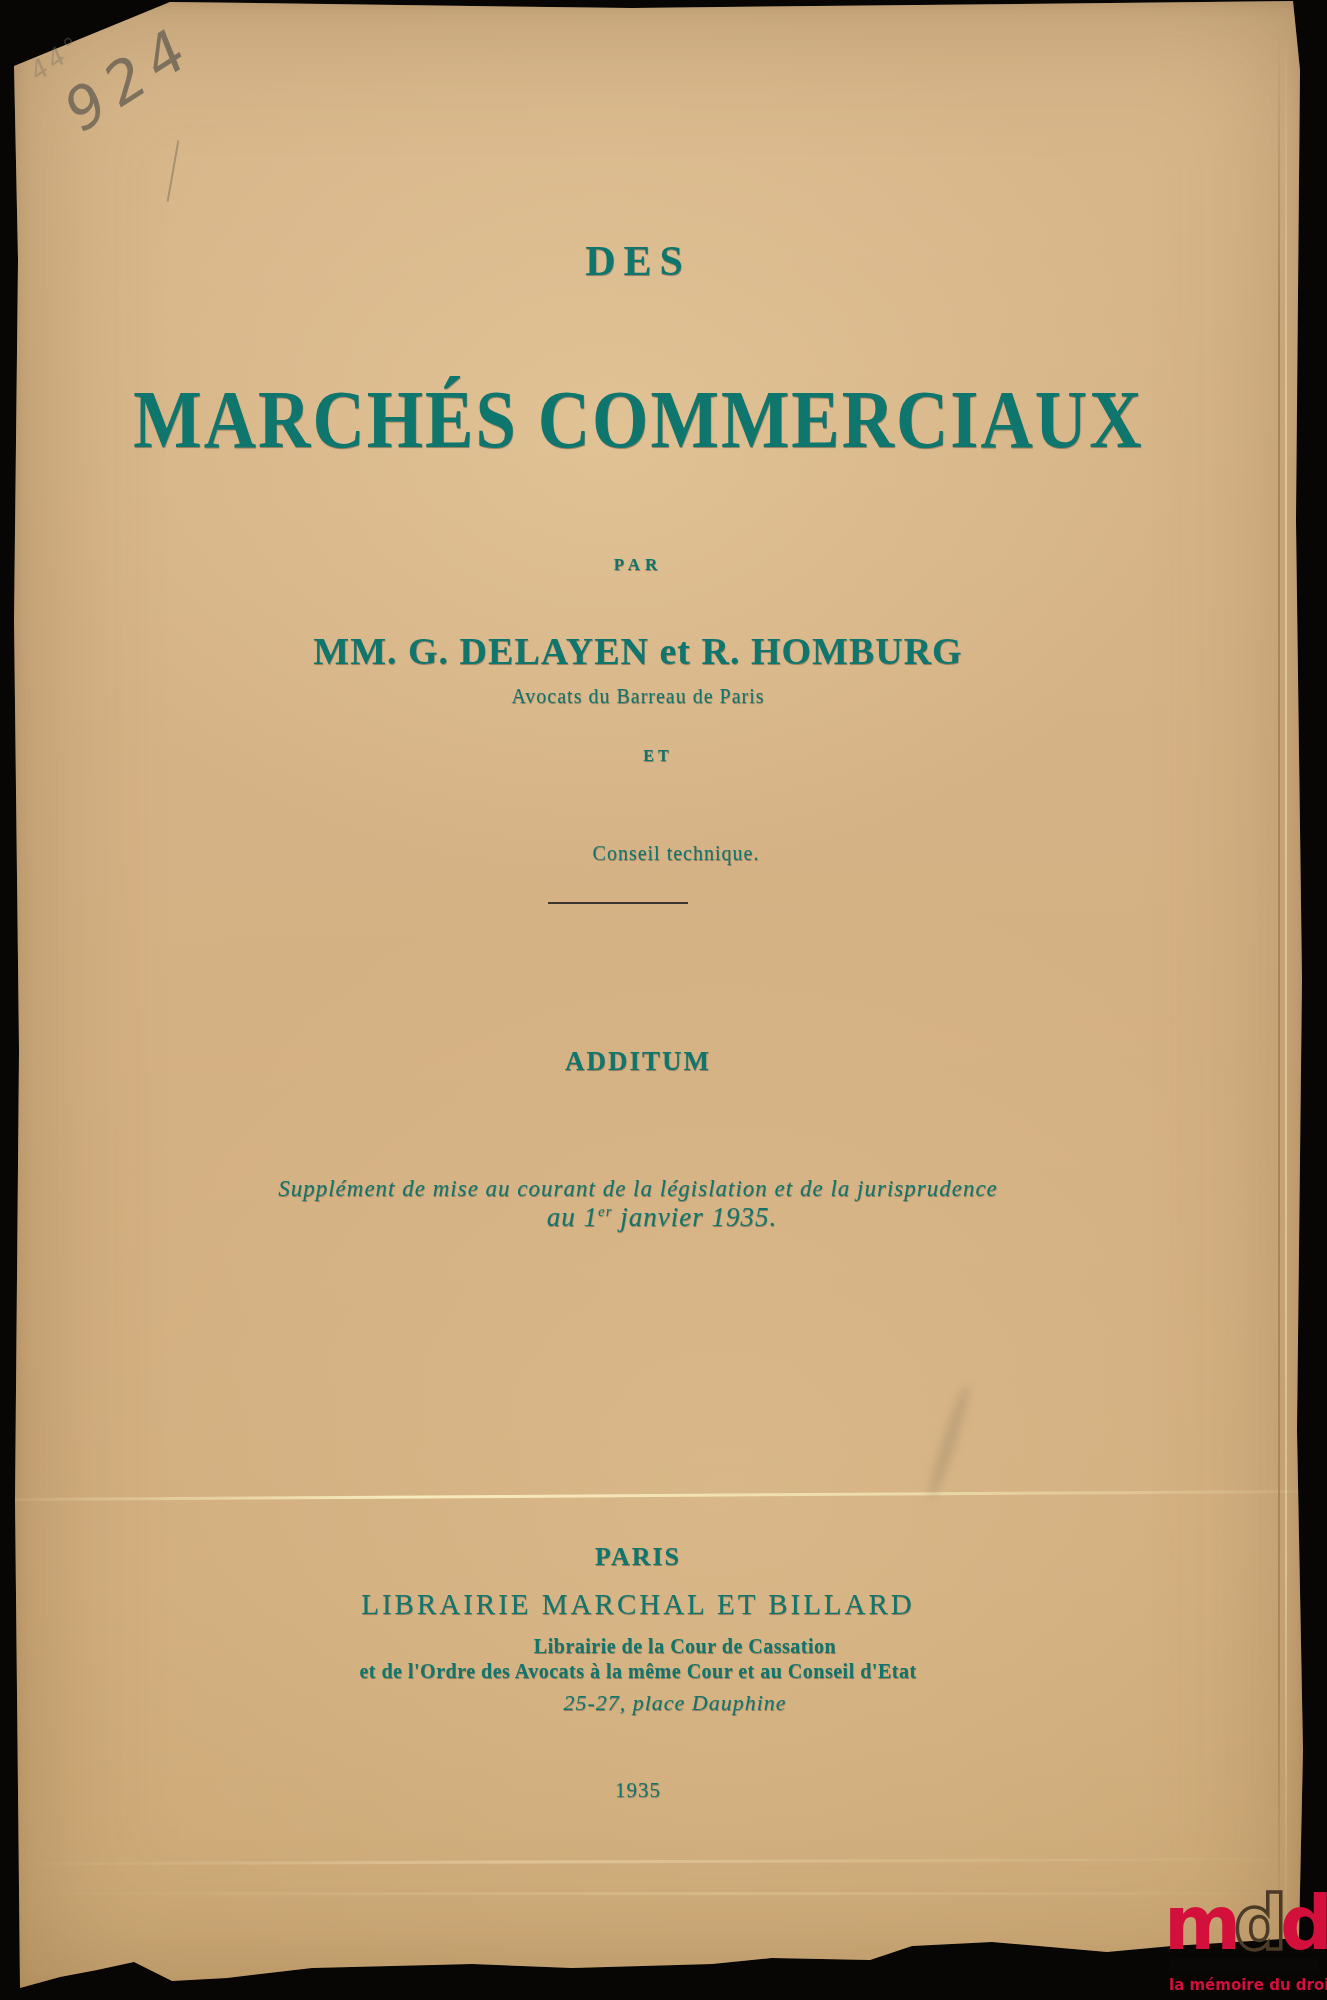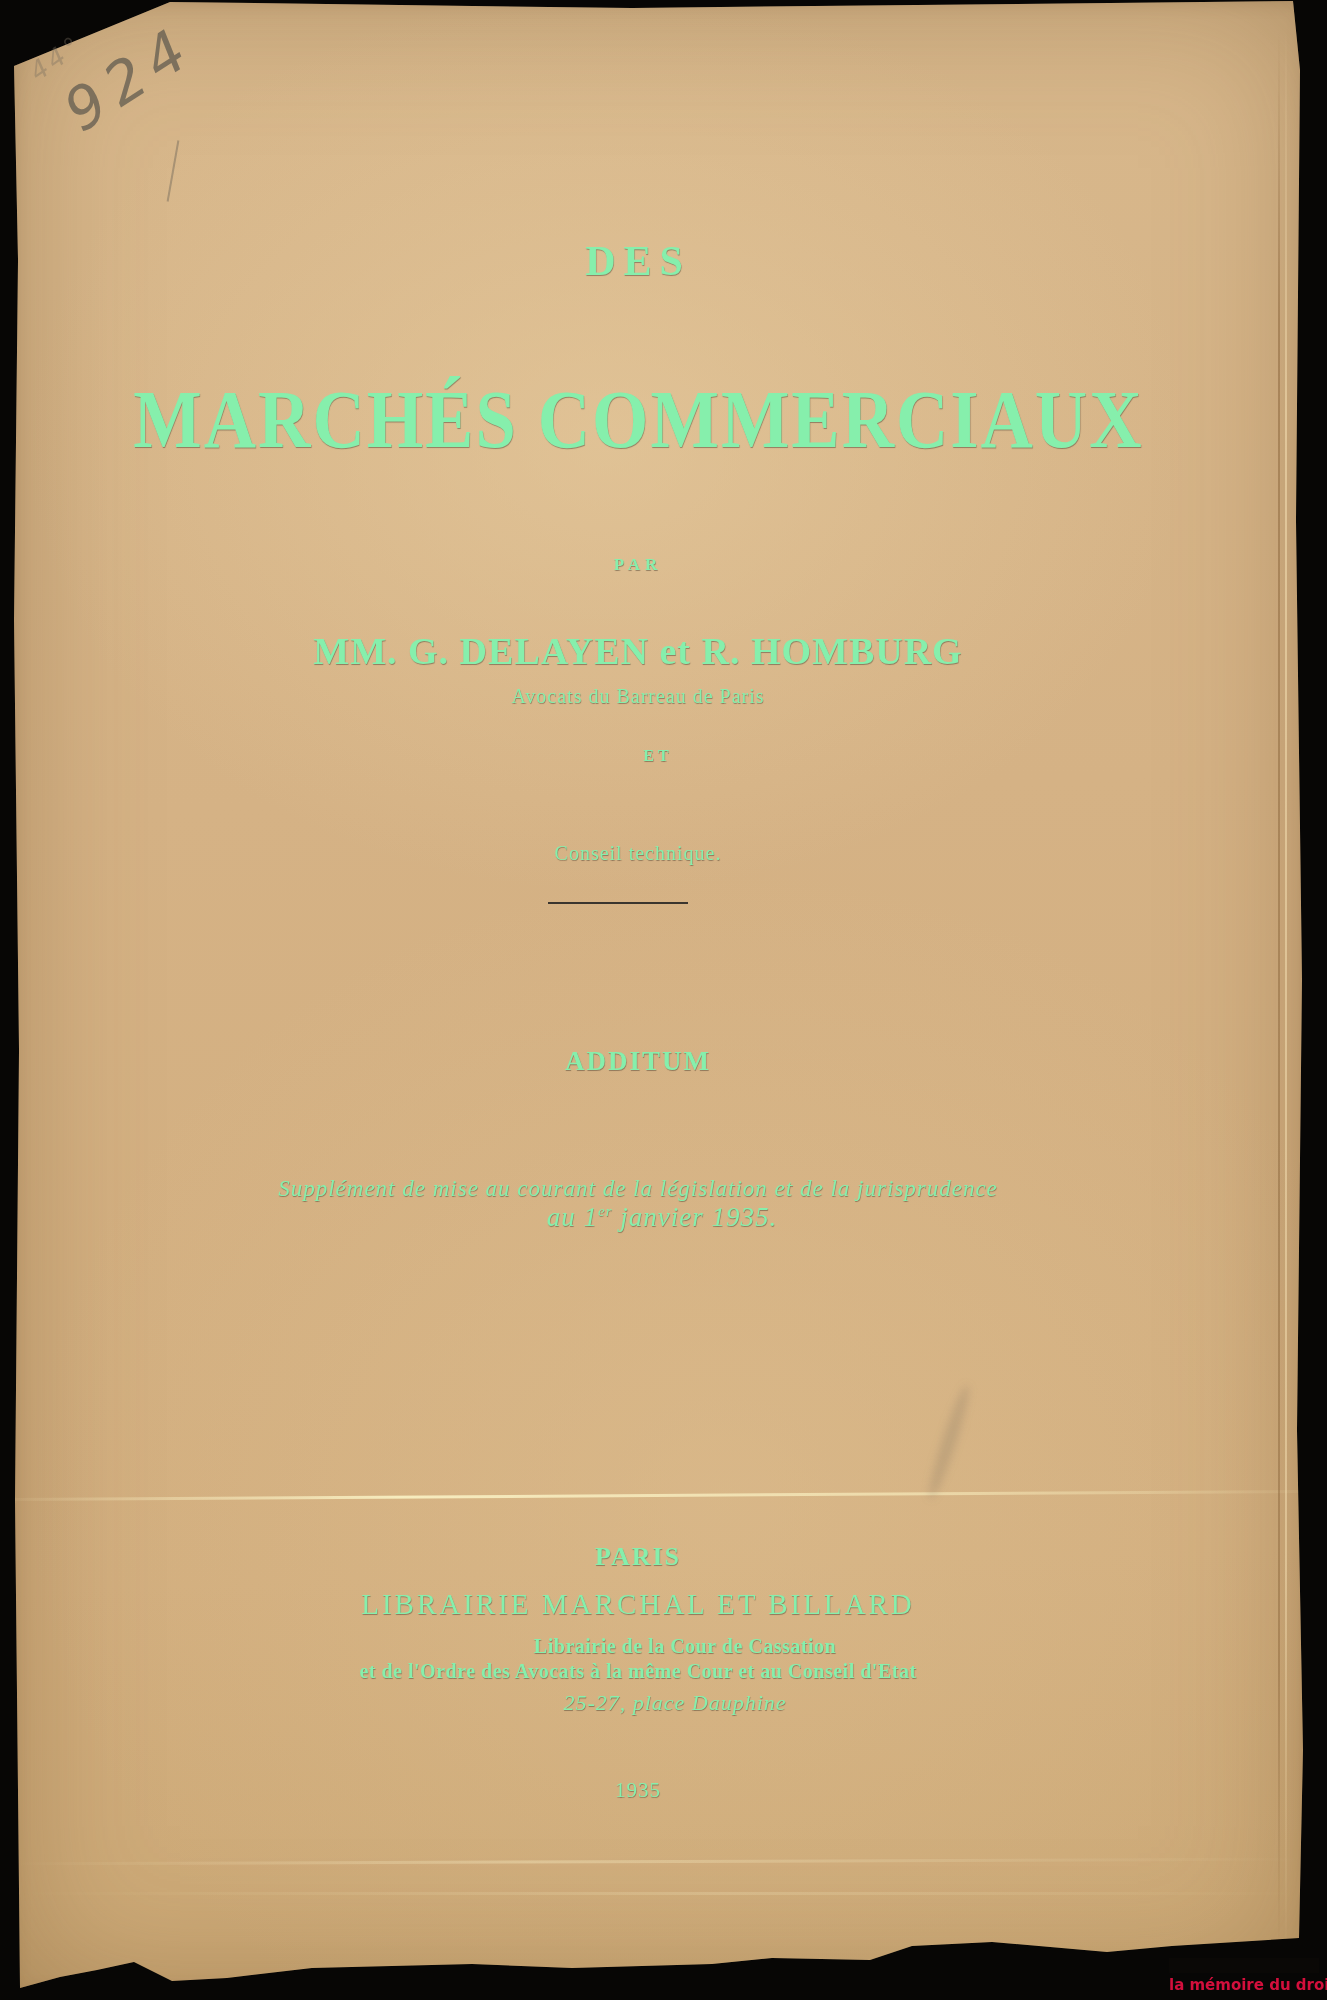--- a/index.html
+++ b/index.html
@@ -37,35 +37,35 @@
     background:linear-gradient(90deg, rgba(255,248,205,.0), rgba(255,250,210,.7) 40%, rgba(255,248,205,.0));}
   .crease.c3{top:1892px;opacity:.3;
     background:linear-gradient(90deg, rgba(255,248,205,.0), rgba(255,250,210,.6) 55%, rgba(255,248,205,.0));}
   .edge-line{position:absolute;top:30px;bottom:40px;width:2px;pointer-events:none;}
   .edge-line.dark{left:1266px;background:linear-gradient(rgba(120,82,40,.0), rgba(120,82,40,.4) 15%, rgba(120,82,40,.35) 85%, rgba(120,82,40,0));}
   .edge-line.light{left:1273px;background:linear-gradient(rgba(245,225,180,0), rgba(245,225,180,.55) 20%, rgba(245,225,180,.5) 80%, rgba(245,225,180,0));}
   .smudge{position:absolute;left:930px;top:1382px;width:14px;height:120px;border-radius:50%;
     background:rgba(90,85,80,.18);filter:blur(4px);transform:rotate(18deg);}
 
   
-  .text-layer{position:absolute;left:0;top:0;width:1276px;height:2000px;color:#86efac;}
+  .text-layer{position:absolute;left:0;top:0;width:1276px;height:2000px;color:#0f766e;}
   .line{position:absolute;left:0;width:100%;text-align:center;line-height:1;
     text-shadow:.5px .5px .7px rgba(62,52,40,.45);}
   .series-word{top:240px;font-size:42px;font-weight:bold;letter-spacing:8px;}
   .main-title{top:378px;font-size:74px;font-weight:bold;letter-spacing:2px;white-space:nowrap;}
   .main-title .stretch{display:inline-block;transform:scale(.98,1.12);transform-origin:center top;}
   .byline-label{top:556px;font-size:17px;font-weight:bold;letter-spacing:5px;}
   .authors-line{top:632px;font-size:38px;font-weight:bold;letter-spacing:1px;white-space:nowrap;}
   .authors-role{top:686px;font-size:20px;letter-spacing:1px;}
   .conjunction{top:748px;font-size:16px;font-weight:bold;letter-spacing:4px;margin-left:20px;}
   .second-author{top:795px;font-weight:bold;white-space:nowrap;}
   .second-author .cap{font-size:40px;letter-spacing:6px;}
   .second-author .smallcaps{font-size:28px;letter-spacing:7px;}
   .second-author .surname{font-size:42px;letter-spacing:4px;margin-left:10px;}
-  .second-author-role{top:843px;font-size:20px;letter-spacing:1px;}
+  .second-author-role{top:843px;font-size:20px;letter-spacing:1px;padding-left:38px;}
   .divider{position:absolute;top:902px;left:0;right:40px;margin:0 auto;width:140px;height:2px;background:#3a352e;}
   .section-heading{top:1048px;font-size:27px;font-weight:bold;letter-spacing:2px;}
   .supp1{top:1158px;font-size:23px;font-style:italic;letter-spacing:1px;white-space:nowrap;margin-top:19px;}
   .supp2{top:1204px;font-size:27px;font-style:italic;letter-spacing:1px;padding-left:24px;}
   .supp2 sup{font-size:.55em;}
   .city{top:1544px;font-size:26px;font-weight:bold;letter-spacing:2px;}
   .publisher{top:1590px;font-size:29px;letter-spacing:3px;white-space:nowrap;}
   .pub-detail1{top:1636px;font-size:20px;font-weight:bold;letter-spacing:.5px;padding-left:47px;}
   .pub-detail2{top:1661px;font-size:20px;font-weight:bold;letter-spacing:.5px;white-space:nowrap;}
   .address{top:1692px;font-size:22px;font-style:italic;letter-spacing:1px;margin-left:37px;}
@@ -156,17 +156,20 @@
     <div class="line pub-detail1">Librairie de la Cour de Cassation</div>
 
     <div class="line pub-detail2">et de l'Ordre des Avocats à la même Cour et au Conseil d'Etat</div>
 
     <div class="line address">25-27, place Dauphine</div>
 
     <div class="line year">1935</div>
   </div>
 
   <div class="mdd">
+    <div class="mdd-letters">
+      <span class="red">m</span><span class="outline">d</span><span class="red">d</span>
+    </div>
     <div class="mdd-bar"></div>
     <div class="mdd-tagline">la mémoire du droit</div>
   </div>
 
 </div>
 
 </body></html>

